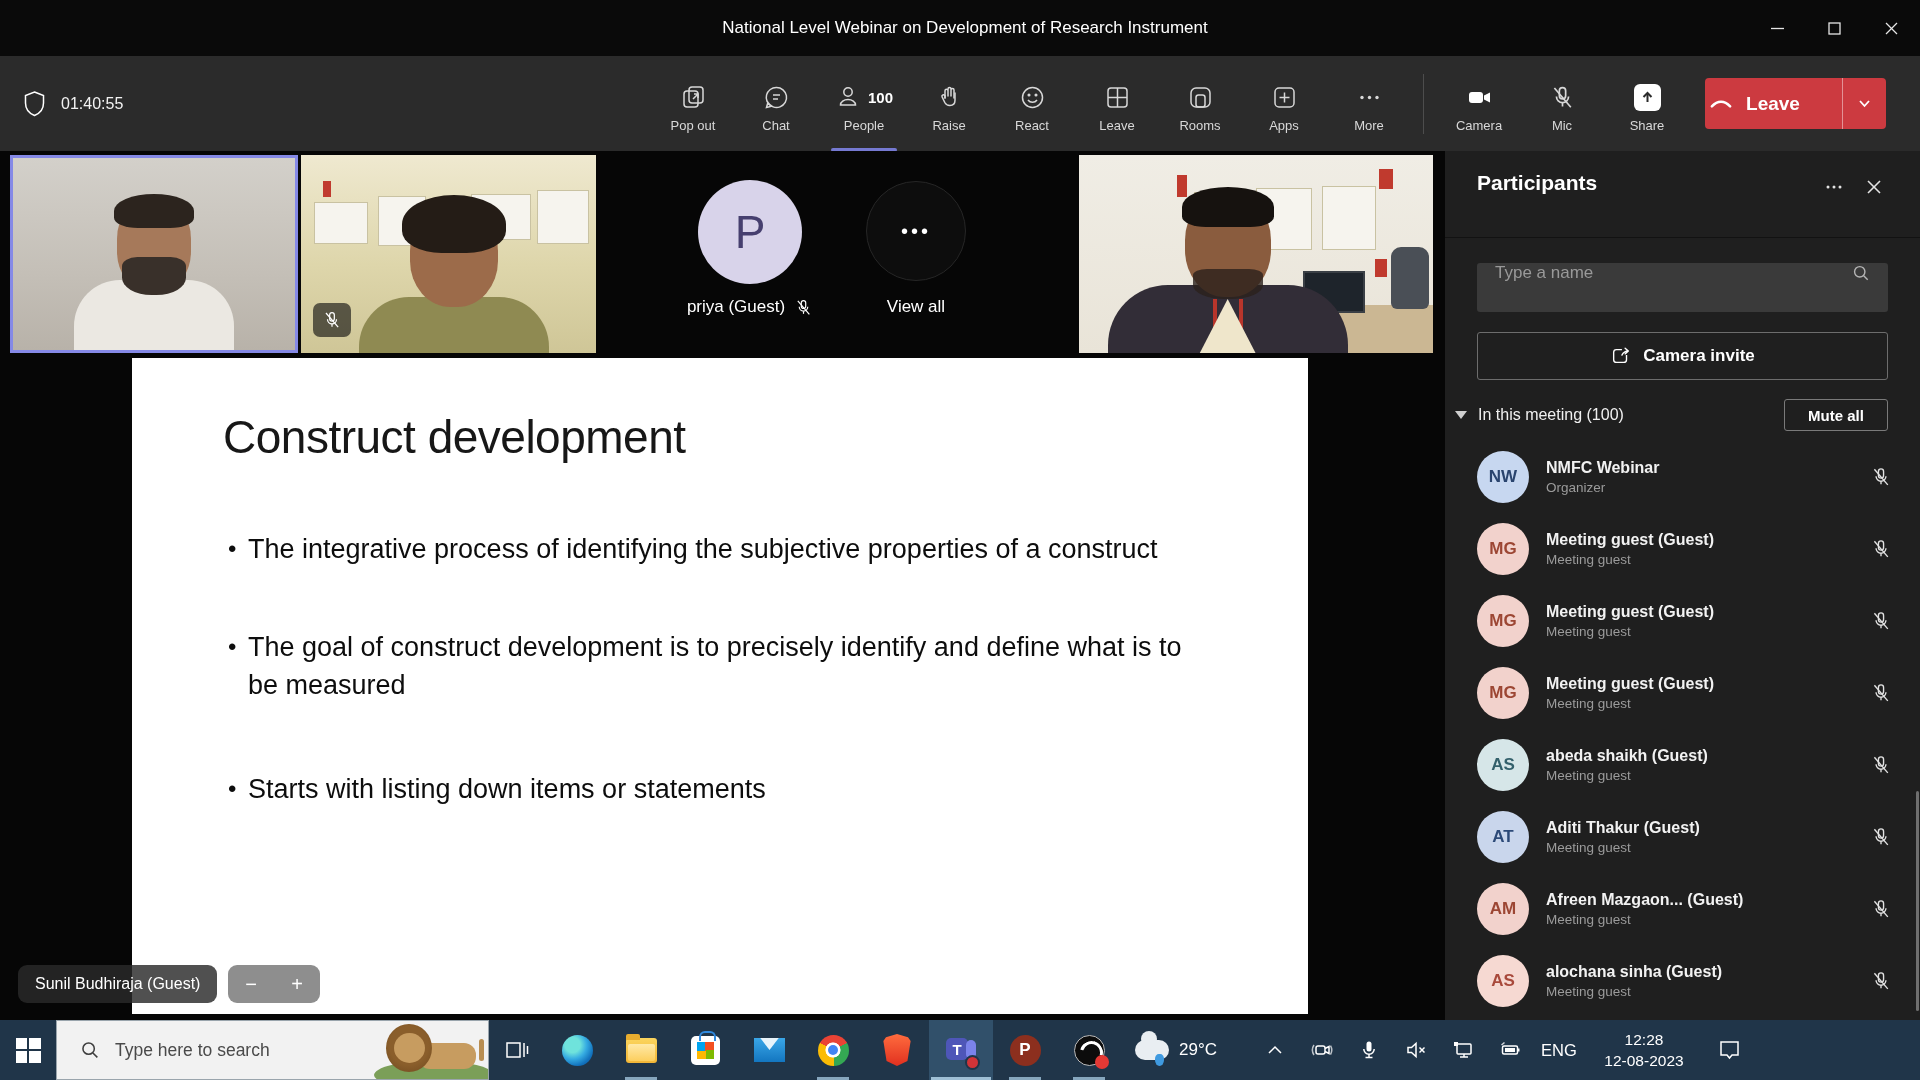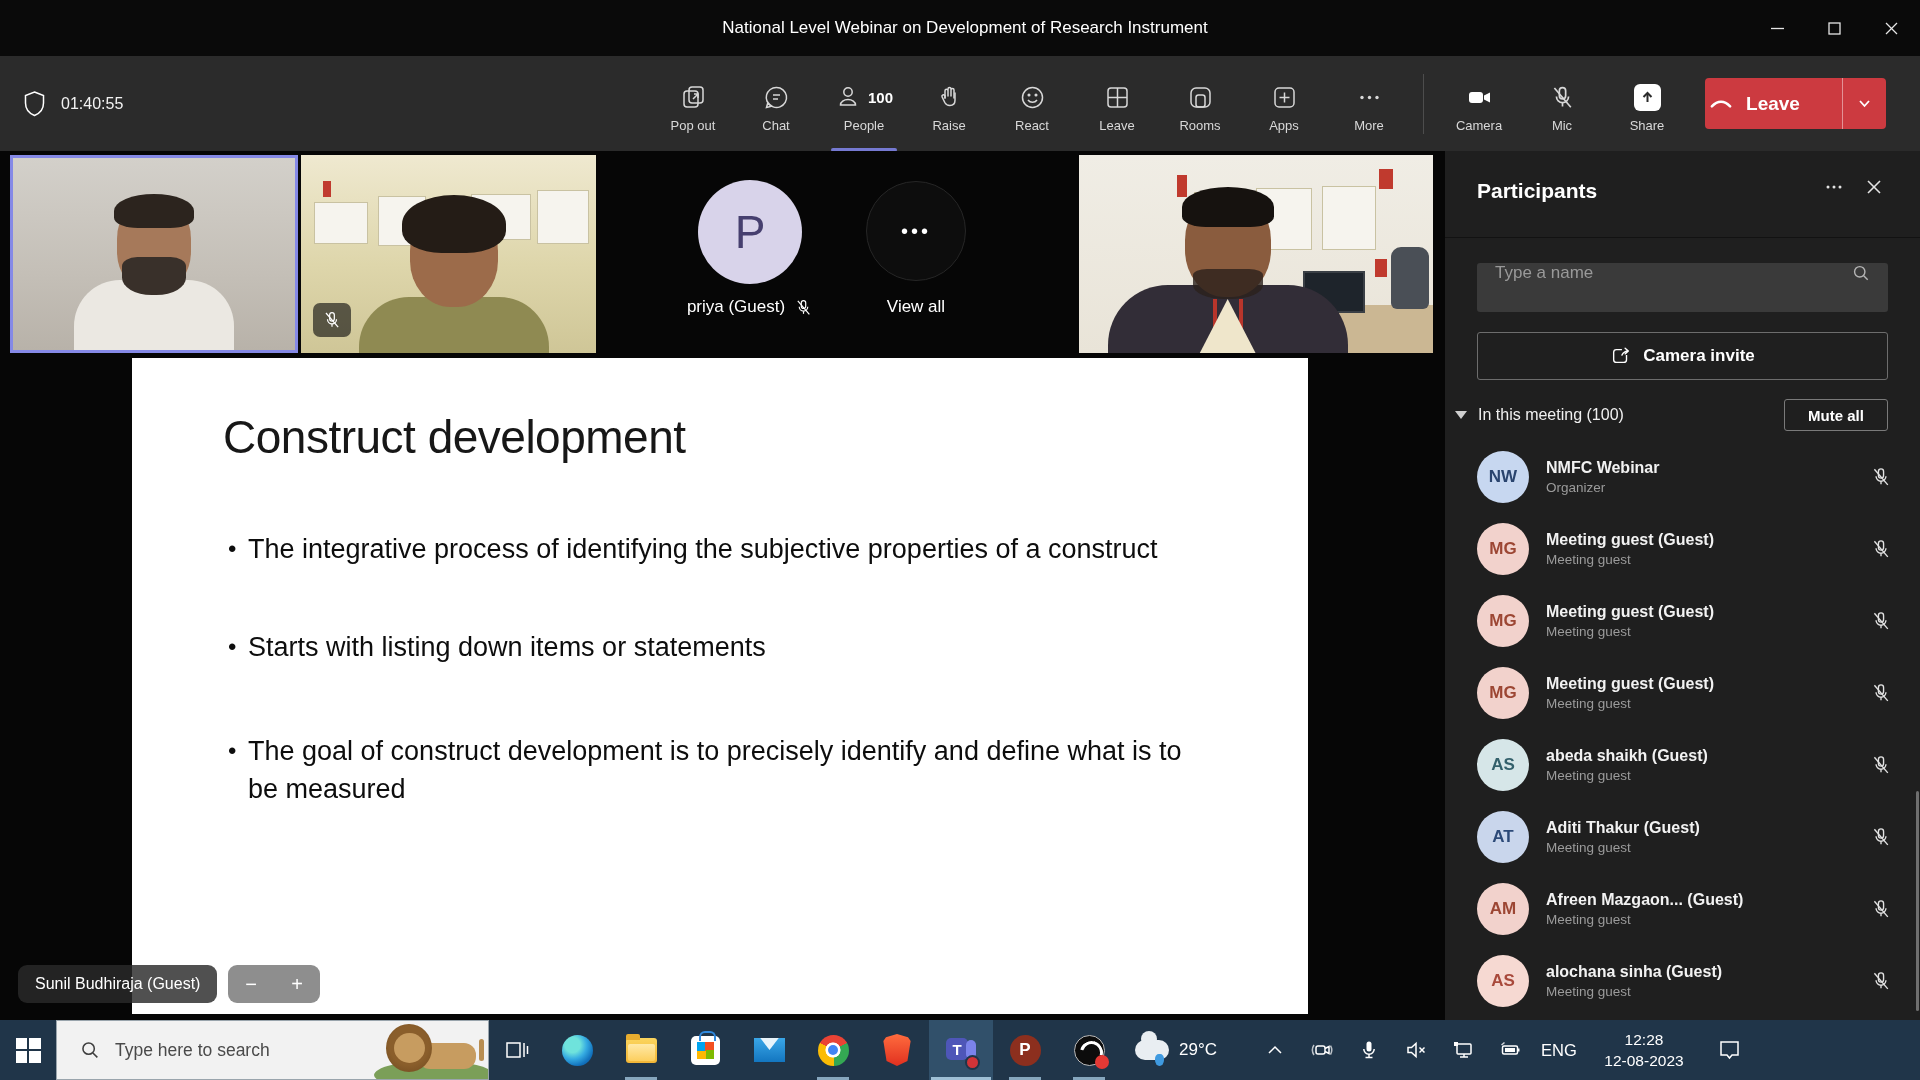--- a/index.html
+++ b/index.html
@@ -84,21 +84,21 @@
   .slide-bullets li{position:relative;padding-left:20px;font-size:27px;line-height:38px;margin-bottom:60px;color:#0d0d0d;}
   .slide-bullets li::before{content:"•";position:absolute;left:0;top:0;font-size:24px;}
   .slide-bullets li:nth-child(2){margin-bottom:66px;}
 
   .presenter-pill{position:absolute;left:18px;top:965px;height:38px;padding:0 17px;background:rgba(42,42,42,.82);border-radius:9px;display:flex;align-items:center;color:#fff;font-size:16px;white-space:nowrap;}
   .zoom-pill{position:absolute;left:228px;top:965px;width:92px;height:38px;background:#8e8e8e;border-radius:9px;display:flex;align-items:center;justify-content:space-around;color:#fff;}
   .zoom-pill span{font-size:20px;line-height:1;}
 
   
   #panel{position:absolute;left:1445px;top:151px;width:475px;height:869px;background:#1f1f1f;}
-  .panel-header{position:absolute;left:32px;right:26px;top:20px;display:flex;align-items:flex-end;}
+  .panel-header{position:absolute;left:32px;right:26px;top:20px;display:flex;align-items:flex-start;}
   .panel-title{font-size:21px;font-weight:bold;color:#fff;flex:1;}
   .panel-header .hbtn{width:40px;height:32px;display:flex;align-items:center;justify-content:center;}
   .panel-header svg{width:20px;height:20px;stroke:#e3e3e3;fill:none;stroke-width:1.6;}
   .panel-divider{position:absolute;left:0;right:0;top:86px;height:1px;background:#121212;}
   .panel-search{position:absolute;left:32px;right:32px;top:112px;height:49px;background:#3a3a3a;border-radius:3px;display:flex;align-items:flex-start;}
   .panel-search input{flex:1;background:transparent;border:none;outline:none;padding:0 18px;font-size:17px;color:#e8e8e8;font-family:inherit;}
   .panel-search input::placeholder{color:#999;}
   .panel-search svg{width:20px;height:20px;stroke:#b5b5b5;fill:none;stroke-width:1.7;margin-right:17px;}
   .invite-btn{position:absolute;left:32px;right:32px;top:181px;height:48px;border:1px solid #6d6d6d;border-radius:3px;display:flex;align-items:center;justify-content:center;gap:11px;color:#fff;}
   .invite-btn svg{width:22px;height:22px;stroke:#fff;fill:none;stroke-width:1.5;}
@@ -403,22 +403,22 @@
             <div class="hair"></div>
             <div class="beard"></div>
           </div>
       </div>
     </div>
 
     <div id="slide">
       <div class="slide-title">Construct development</div>
       <ul class="slide-bullets">
         <li>The integrative process of identifying the subjective properties of a construct</li>
+        <li>The goal of construct development is to precisely identify and define what is to be measured</li>
         <li>Starts with listing down items or statements</li>
-        <li>The goal of construct development is to precisely identify and define what is to be measured</li>
       </ul>
     </div>
   </div>
 
   <div class="presenter-pill">Sunil Budhiraja (Guest)</div>
   <div class="zoom-pill">
     <span>−</span>
     <span>+</span>
   </div>
 

